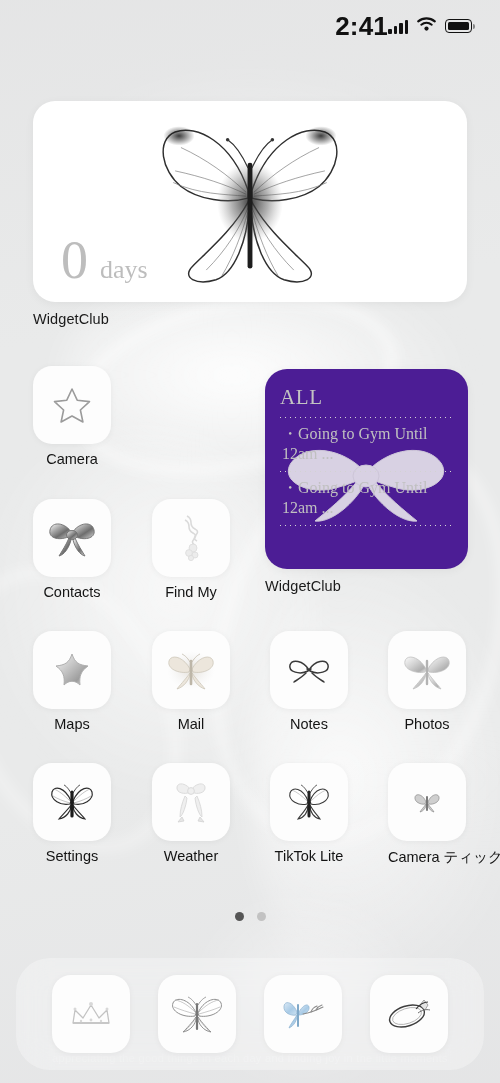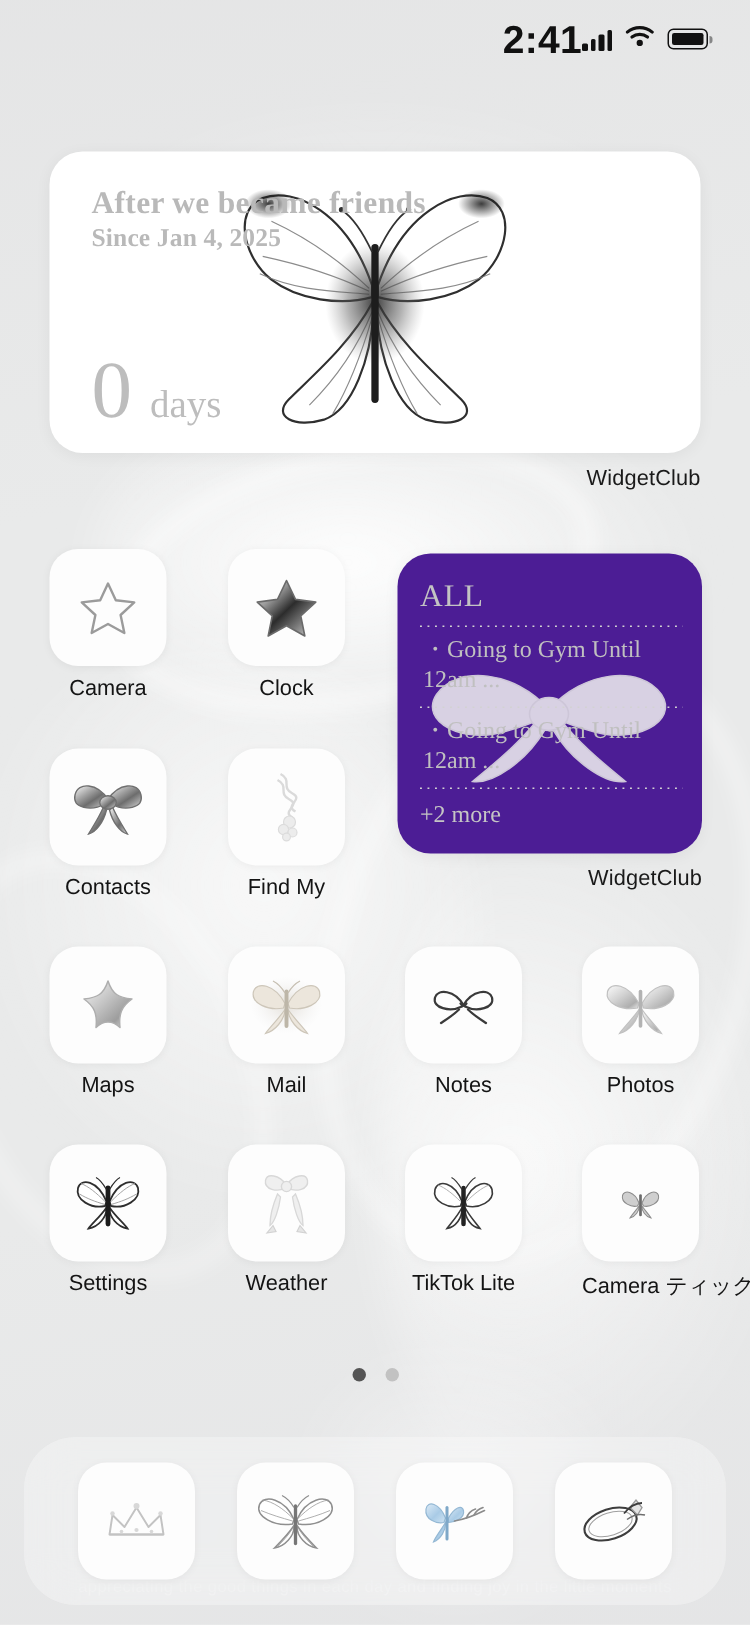--- a/index.html
+++ b/index.html
@@ -55,21 +55,21 @@
   .battery::after { content:""; position:absolute; right:-4px; top:4px; width:2px; height:5px;
                     background:rgba(17,17,17,.45); border-radius:0 2px 2px 0; }
   .battery span { display:block; width:100%; height:100%; background:#111; border-radius:1.5px; }
 
   
   #page { position:absolute; inset:0; z-index:20; }
 
   .widget-block { position:absolute; }
   .widget-card { background:#fff; border-radius:22px; overflow:hidden; position:relative;
                  box-shadow:0 2px 10px rgba(0,0,0,.05); }
-  .widget-label { text-align:right; font-size:14.5px; color:#1a1a1a; margin-top:9px;
+  .widget-label { text-align:left; font-size:14.5px; color:#1a1a1a; margin-top:9px;
                   letter-spacing:.1px; }
 
   
   #widget-counter { left:33px; top:101px; }
   #widget-counter .widget-card { width:434px; height:201px; }
   .ctr-text { position:absolute; left:28px; top:22px; font-family:"Liberation Serif", serif;
               color:#b9b9b9; z-index:2; }
   .ctr-title { font-size:21px; font-weight:700; letter-spacing:.2px; line-height:1.15; }
   .ctr-since { font-size:17px; font-weight:700; letter-spacing:.1px; margin-top:2px; }
   .ctr-days { position:absolute; left:28px; bottom:16px; z-index:2;
@@ -193,78 +193,56 @@
         </g>
         <ellipse cx="115" cy="90" rx="34" ry="42" fill="url(#bodyFuzz)"></ellipse>
         <ellipse cx="42" cy="22" rx="16" ry="10" fill="url(#tipFuzzL)"></ellipse>
         <ellipse cx="188" cy="22" rx="16" ry="10" fill="url(#tipFuzzL)"></ellipse>
         <path d="M115 52 L115 156" stroke="#1d1d1d" stroke-width="5" stroke-linecap="round"></path>
         <path d="M113 55 C 106 40, 98 30, 92 26" fill="none" stroke="#333" stroke-width="1.2"></path>
         <path d="M117 55 C 124 40, 132 30, 138 26" fill="none" stroke="#333" stroke-width="1.2"></path>
         <circle cx="92" cy="26" r="1.8" fill="#333"></circle>
           <circle cx="138" cy="26" r="1.8" fill="#333"></circle>
       </svg>
-      <div class="ctr-text">
-        <div class="ctr-title">After we became friends</div>
-        <div class="ctr-since">Since Jan 4, 2025</div>
-      </div>
       <div class="ctr-days">
         <span class="ctr-num">0</span>
         <span class="ctr-unit">days</span>
       </div>
     </div>
     <div class="widget-label">WidgetClub</div>
   </div>
 
   <div class="app" style="left:33px; top:366px;">
     <div class="app-icon">
       <svg width="44" height="44" viewBox="0 0 44 44">
         <path d="M22 6 L27.2 17.2 L39.5 18.6 L30.4 27 L32.9 39 L22 33 L11.1 39 L13.6 27 L4.5 18.6 L16.8 17.2 Z" fill="#fdfdfd" stroke="#9b9b9b" stroke-width="1.6" stroke-linejoin="round"></path>
       </svg>
     </div>
     <div class="app-label">Camera</div>
   </div>
 
-  <div class="app" style="left:152px; top:366px;">
-    <div class="app-icon">
-      <svg width="46" height="46" viewBox="0 0 46 46">
-        <defs>
-          <linearGradient id="chrome" x1="0" y1="0" x2="1" y2="1">
-            <stop offset="0%" stop-color="#f2f2f2"></stop>
-              <stop offset="28%" stop-color="#9a9a9a"></stop>
-            <stop offset="52%" stop-color="#2c2c2c"></stop>
-              <stop offset="74%" stop-color="#777"></stop>
-            <stop offset="100%" stop-color="#d8d8d8"></stop>
-          </linearGradient>
-        </defs>
-        <path d="M23 5 L29 17.6 L42.5 19.4 L32.5 28.6 L35.2 42 L23 35.2 L10.8 42 L13.5 28.6 L3.5 19.4 L17 17.6 Z" fill="url(#chrome)" stroke="#6a6a6a" stroke-width="1.1" stroke-linejoin="round"></path>
-      </svg>
-    </div>
-    <div class="app-label">Clock</div>
-  </div>
 
   <div class="widget-block" id="widget-all">
     <div class="widget-card">
       <svg class="bow-bg" viewBox="0 0 190 110">
         <g fill="#f1f1f1" stroke="#e4e4e4" stroke-width="1">
           <path d="M95 48 C 72 22, 34 18, 20 38 C 8 56, 38 72, 68 62 C 82 58, 92 54, 95 50 Z"></path>
           <path d="M95 48 C 118 22, 156 18, 170 38 C 182 56, 152 72, 122 62 C 108 58, 98 54, 95 50 Z"></path>
           <path d="M88 54 C 74 72, 56 86, 44 96 C 58 98, 80 82, 92 62 Z"></path>
           <path d="M102 54 C 116 72, 134 86, 146 96 C 132 98, 110 82, 98 62 Z"></path>
           <ellipse cx="95" cy="51" rx="13" ry="11"></ellipse>
         </g>
       </svg>
       <div class="all-inner">
         <div class="all-title">ALL</div>
         <div class="dotline"></div>
         <div class="all-item">・Going to Gym Until 12am ...</div>
         <div class="dotline"></div>
         <div class="all-item">・Going to Gym Until 12am ...</div>
         <div class="dotline"></div>
-        <div class="all-more">+2 more</div>
       </div>
     </div>
     <div class="widget-label">WidgetClub</div>
   </div>
 
   <div class="app" style="left:33px; top:499px;">
     <div class="app-icon">
       <svg width="48" height="40" viewBox="0 0 48 40">
         <defs>
           <linearGradient id="sil" x1="0" y1="0" x2="1" y2="1">

